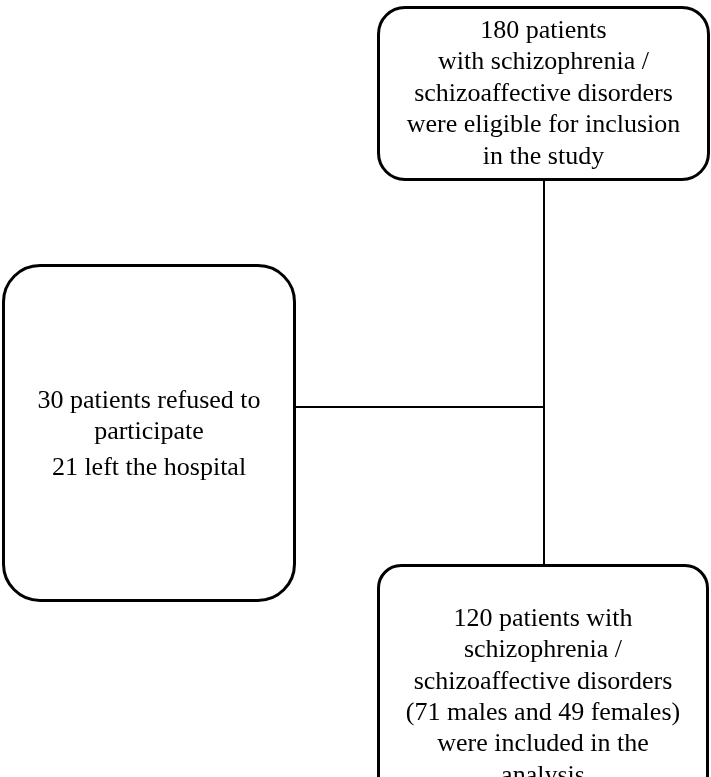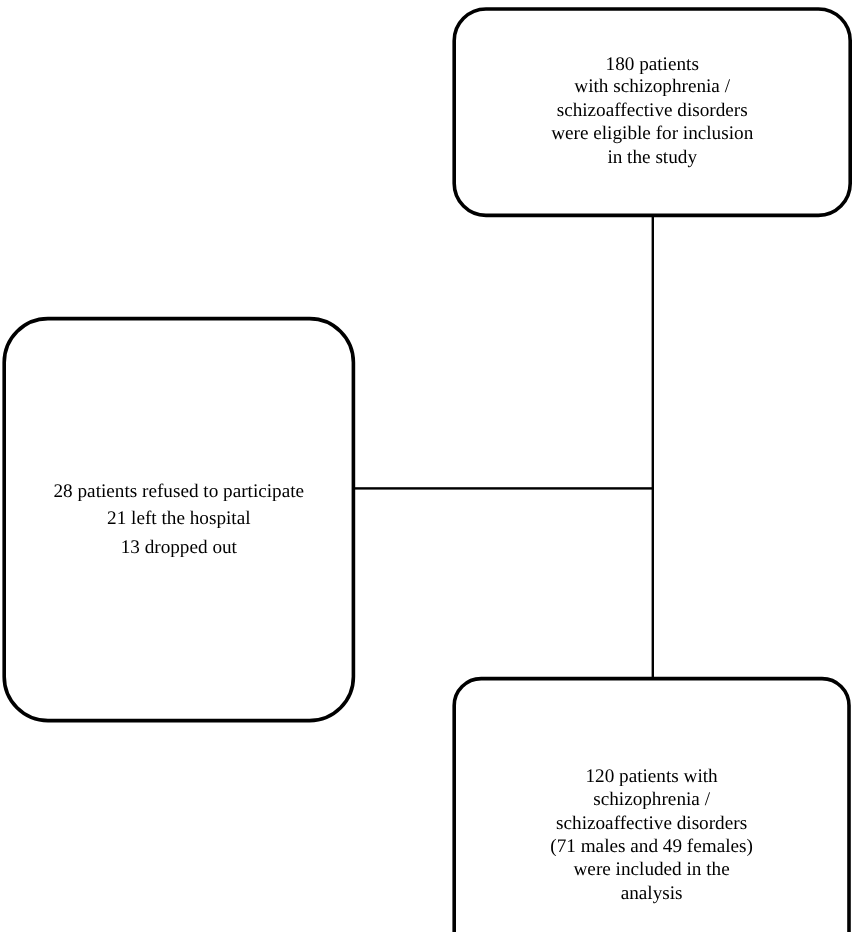--- a/index.html
+++ b/index.html
@@ -23,21 +23,21 @@
     position: absolute;
     box-sizing: border-box;
     background: #ffffff;
     border: 3px solid #000000;
     display: flex;
     flex-direction: column;
     align-items: center;
     justify-content: center;
     text-align: center;
     line-height: 1.21;
-    font-size: 16px;
+    font-size: 26px;
   }
 
   .node p {
     margin: 0;
     padding: 0;
   }
   .node p + p {
     margin-top: 4px;
   }
 
@@ -99,23 +99,22 @@
 
   <div class="node" id="node-eligible">
     <p style="white-space: pre-line;">180 patients
 with schizophrenia /
 schizoaffective disorders
 were eligible for inclusion
 in the study</p>
   </div>
 
   <div class="node" id="node-exclusions">
-    <p>28 patients refused to participate</p>
+    <p>30 patients refused to participate</p>
     <p>21 left the hospital</p>
-    <p>13 dropped out</p>
   </div>
 
   <div class="node" id="node-included">
     <p style="white-space: pre-line;">120 patients with
 schizophrenia /
 schizoaffective disorders
 (71 males and 49 females)
 were included in the
 analysis</p>
   </div>

